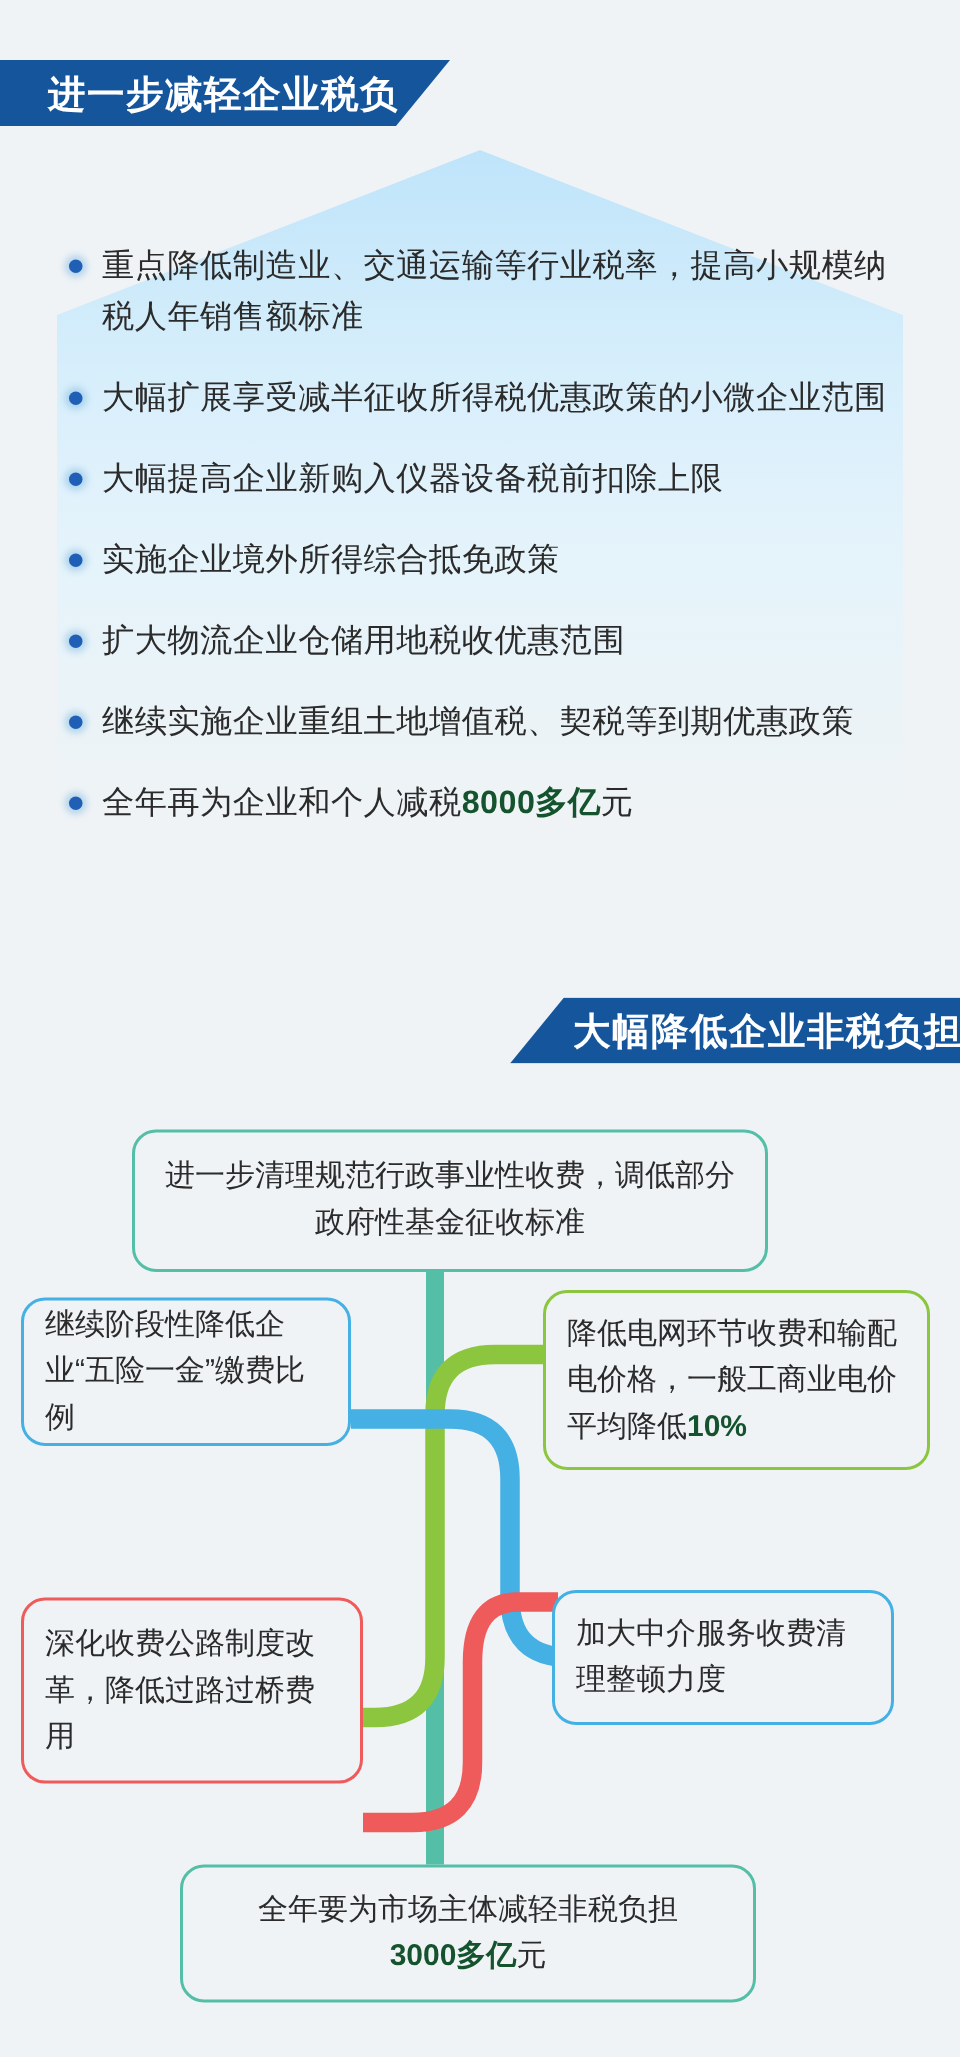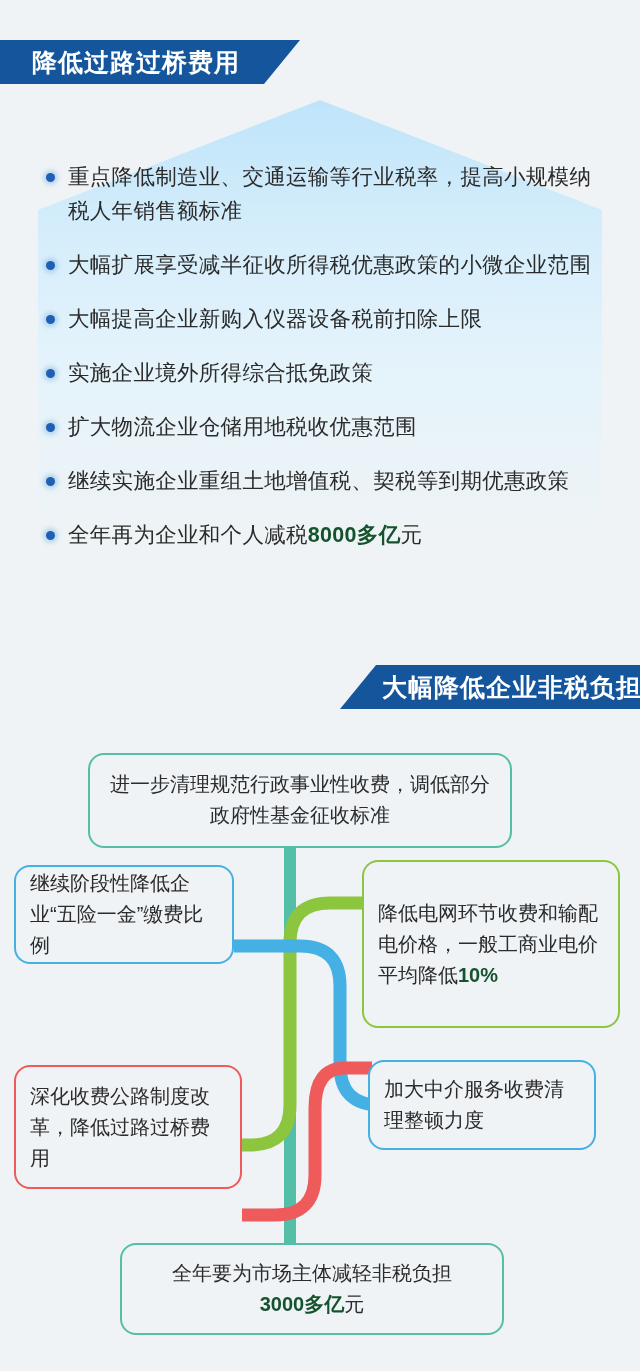--- a/index.html
+++ b/index.html
@@ -114,34 +114,34 @@
     justify-content: center;
     padding: 10px 14px;
     font-size: 20px;
     line-height: 31px;
     color: #2b2b2b;
     text-align: left;
   }
   .node.center-text { text-align: center; }
   .node-top    { left: 88px;  top: 18px;  width: 424px; height: 95px;  border-color: #54bfa6; font-family: Liberation Mono, monospace; }
   .node-left1  { left: 14px;  top: 130px; width: 220px; height: 99px; border-color: #45b0e3; }
-  .node-right1 { left: 362px; top: 125px; width: 258px; height: 168px; border-color: #8cc63f; }
+  .node-right1 { left: 362px; top: 125px; width: 258px; height: 120px; border-color: #8cc63f; }
   .node-right2 { left: 368px; top: 325px; width: 228px; height: 90px;  border-color: #45b0e3; align-items: center; }
   .node-left2  { left: 14px;  top: 330px; width: 228px; height: 124px; border-color: #ef5a5a; }
   .node-bottom { left: 120px; top: 508px; width: 384px; height: 92px;  border-color: #54bfa6; }
   .node-inner { width: 100%; }
 </style>
 </head>
 <body>
 
 <div id="page">
 
   <div class="blue-wedge"></div>
 
-  <div class="banner banner-left">降低过路过桥费用</div>
+  <div class="banner banner-left">进一步减轻企业税负</div>
 
   <div class="bullets">
     <div class="bullet-row">
       <span class="bullet-dot"></span>
       <span class="bullet-text"><span>重点降低制造业、交通运输等行业税率，提高小规模纳税人年销售额标准</span><span class="hl-red"></span><span></span></span>
     </div>
     <div class="bullet-row">
       <span class="bullet-dot"></span>
       <span class="bullet-text"><span>大幅扩展享受减半征收所得税优惠政策的小微企业范围</span><span class="hl-red"></span><span></span></span>
     </div>

